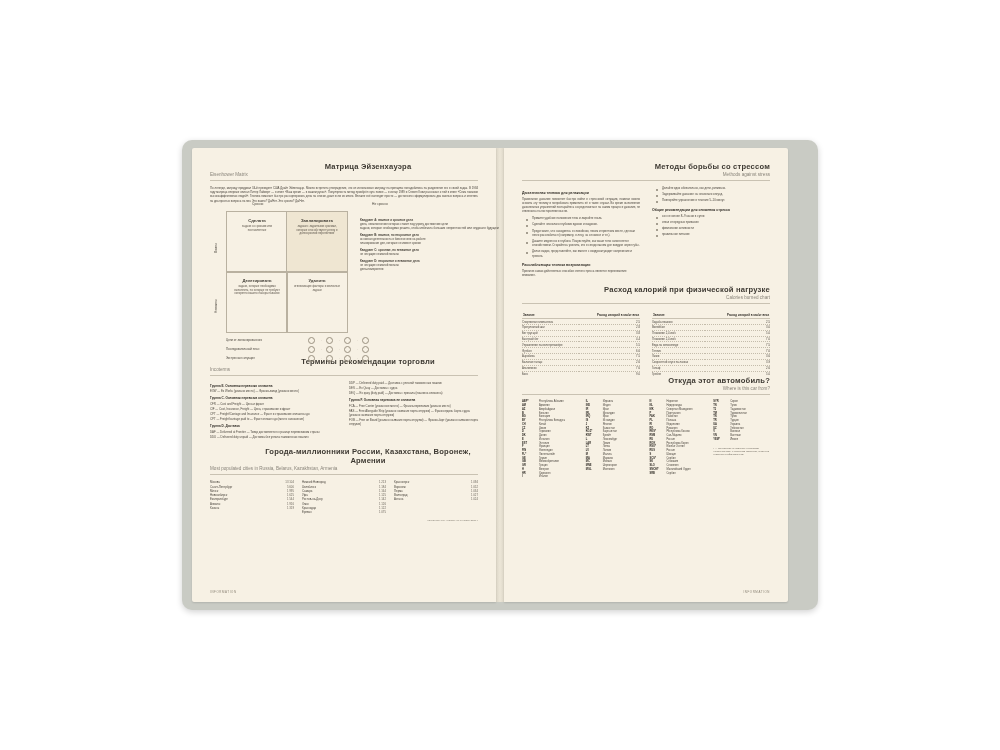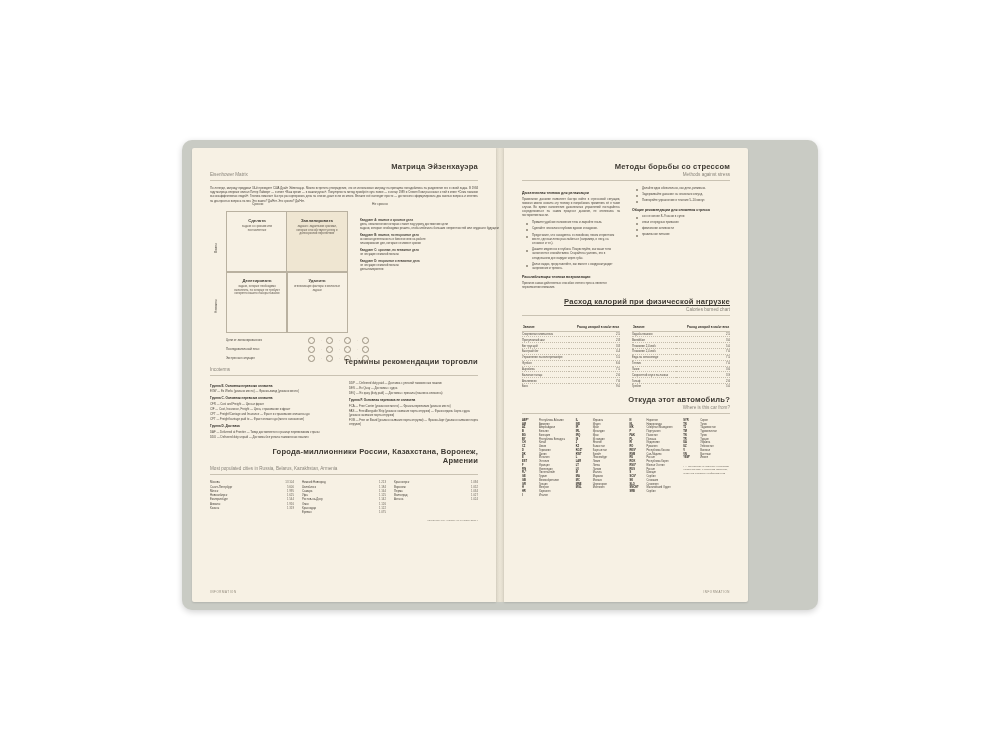--- a/index.html
+++ b/index.html
@@ -12,31 +12,31 @@
     position:absolute;left:182px;top:140px;width:636px;height:470px;
     background:#c9cbc4;border-radius:10px;
     box-shadow:0 2px 6px rgba(0,0,0,.18);
   }
   
   .page{
     position:absolute;top:8px;height:454px;background:#f7f1e4;
     box-shadow:0 1px 2px rgba(0,0,0,.12);
   }
   .page.left{left:10px;width:304px;border-radius:2px 0 0 2px;}
-  .page.right{left:322px;width:244px;border-radius:0 2px 2px 0;}
+  .page.right{left:322px;width:284px;border-radius:0 2px 2px 0;}
   .spine{position:absolute;left:314px;top:8px;width:8px;height:454px;
     background:linear-gradient(90deg,#ddd7c8,#ece6d7,#ddd7c8);}
 
   .pad{position:absolute;left:18px;right:18px;top:14px;}
 
   h2.sec{
     font-size:7.6px;color:#3e3a33;margin:0;text-align:right;font-weight:bold;
     letter-spacing:.2px;
   }
-  h2.sec.left{text-align:right;margin-left:48px;}
+  h2.sec.left{text-align:center;margin-left:48px;}
   .sub{font-size:4.6px;color:#8b8madd;color:#8a857b;margin:1px 0 3px 0;text-align:right;}
   .sub.left{text-align:left;}
   .rule{height:1px;background:#c9c2b2;margin:3px 0 5px 0;}
 
   p,li,td,th,div.t{font-size:3.3px;line-height:1.45;color:#4a453d;margin:0;}
   .tiny{font-size:2.7px;color:#6d675d;}
 
   
   .matrix{position:relative;width:240px;height:120px;margin:6px 0 0 16px;}
   .mcell{position:absolute;border:0.6px solid #b9b1a0;background:transparent;}
@@ -332,21 +332,21 @@
             <div class="bul">Повторяйте упражнение в течение 5–10 минут.</div>
 
             <div class="h3">Общие рекомендации для снижения стресса</div>
             <div class="bul">сон не менее 8–9 часов в сутки</div>
             <div class="bul">отказ от вредных привычек</div>
             <div class="bul">физические активности</div>
             <div class="bul">правильное питание</div>
           </div>
         </div>
 
-        <h2 class="sec" style="margin-top:8px;text-decoration:underline;">Расход калорий при физической нагрузке</h2>
+        <h2 class="sec" style="margin-top:8px;">Расход калорий при физической нагрузке</h2>
         <div class="sub">Calories burned chart</div>
         <div class="rule"></div>
 
         <div class="two">
           <div>
             <table class="ctab">
               <tbody>
                   <tr>
                 <th>Занятие</th>
                 <th class="r">Расход калорий в час/кг веса</th>
@@ -439,21 +439,21 @@
                   </tr>
               <tr>
                     <td>Гребля</td>
                     <td class="r">5.0</td>
                   </tr>
             </tbody>
               </table>
           </div>
         </div>
 
-        <h2 class="sec" style="margin-top:6px;">Откуда этот автомобиль?</h2>
+        <h2 class="sec" style="margin-top:0;">Откуда этот автомобиль?</h2>
         <div class="sub">Where is this car from?</div>
         <div class="rule"></div>
 
         <div class="codes">
           <div>
             <div class="code">
                 <b>ABP*</b>
                 <span>Республика Абхазия</span>
               </div>
             <div class="code">

